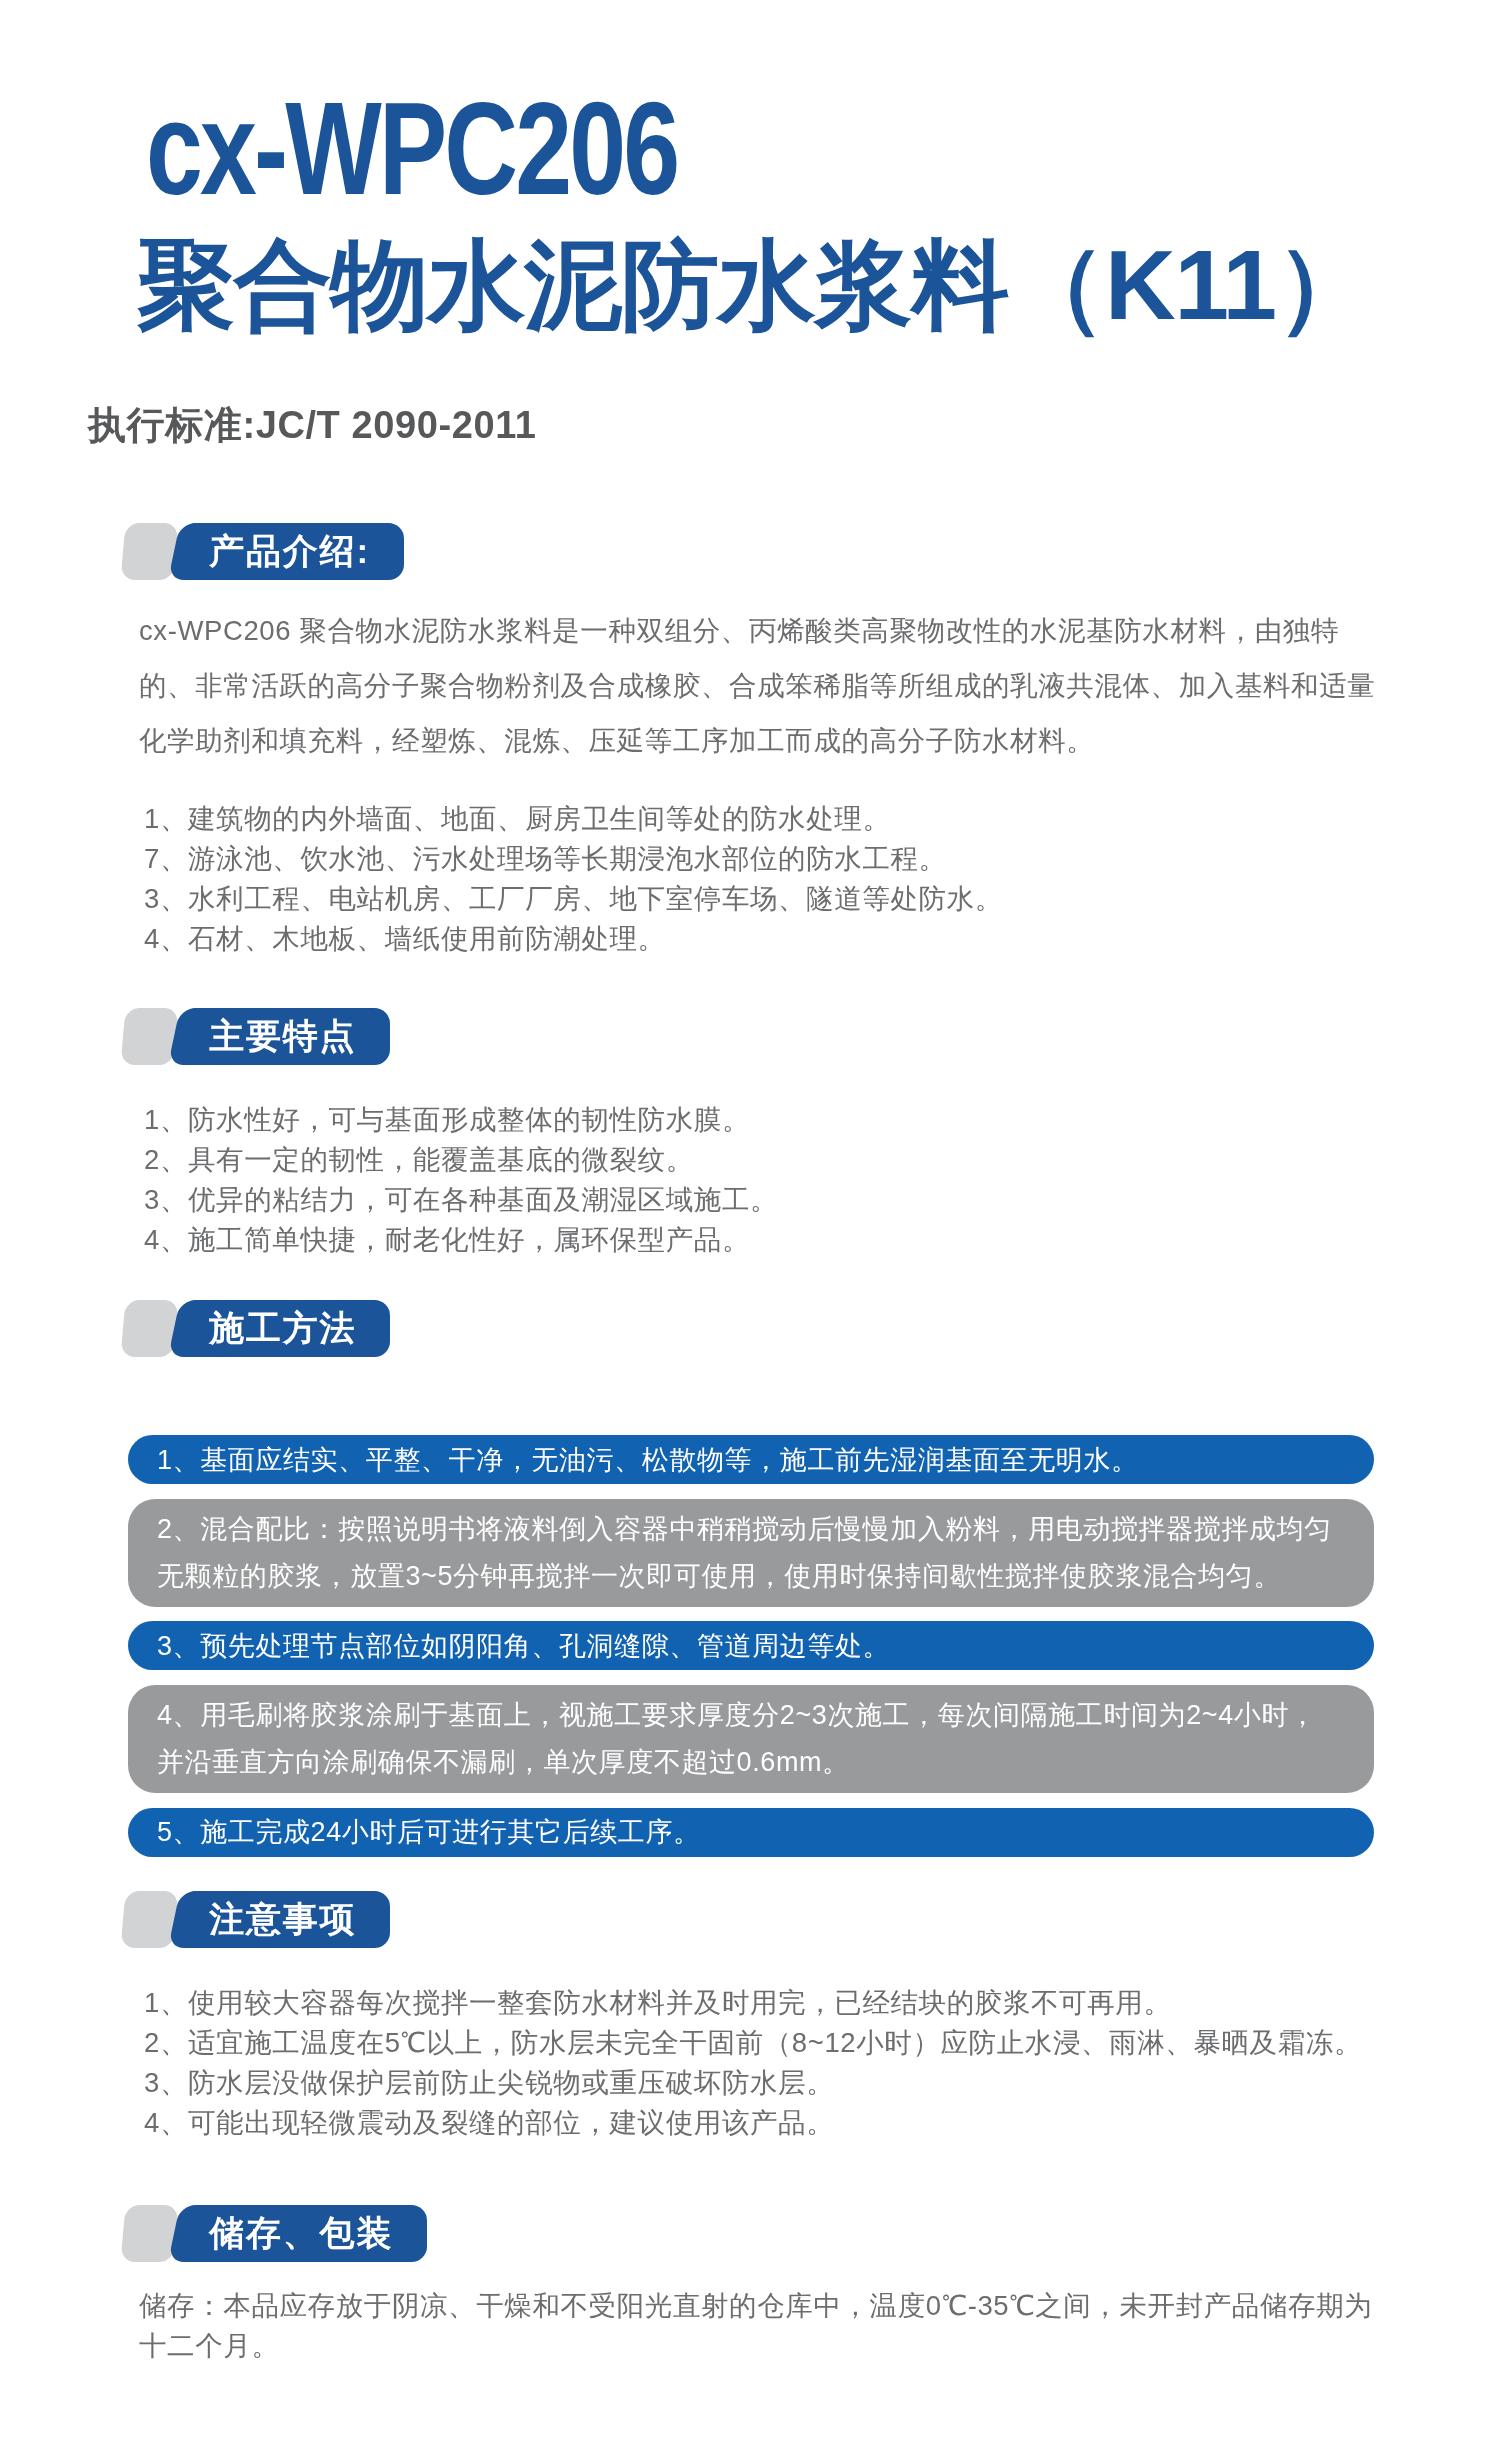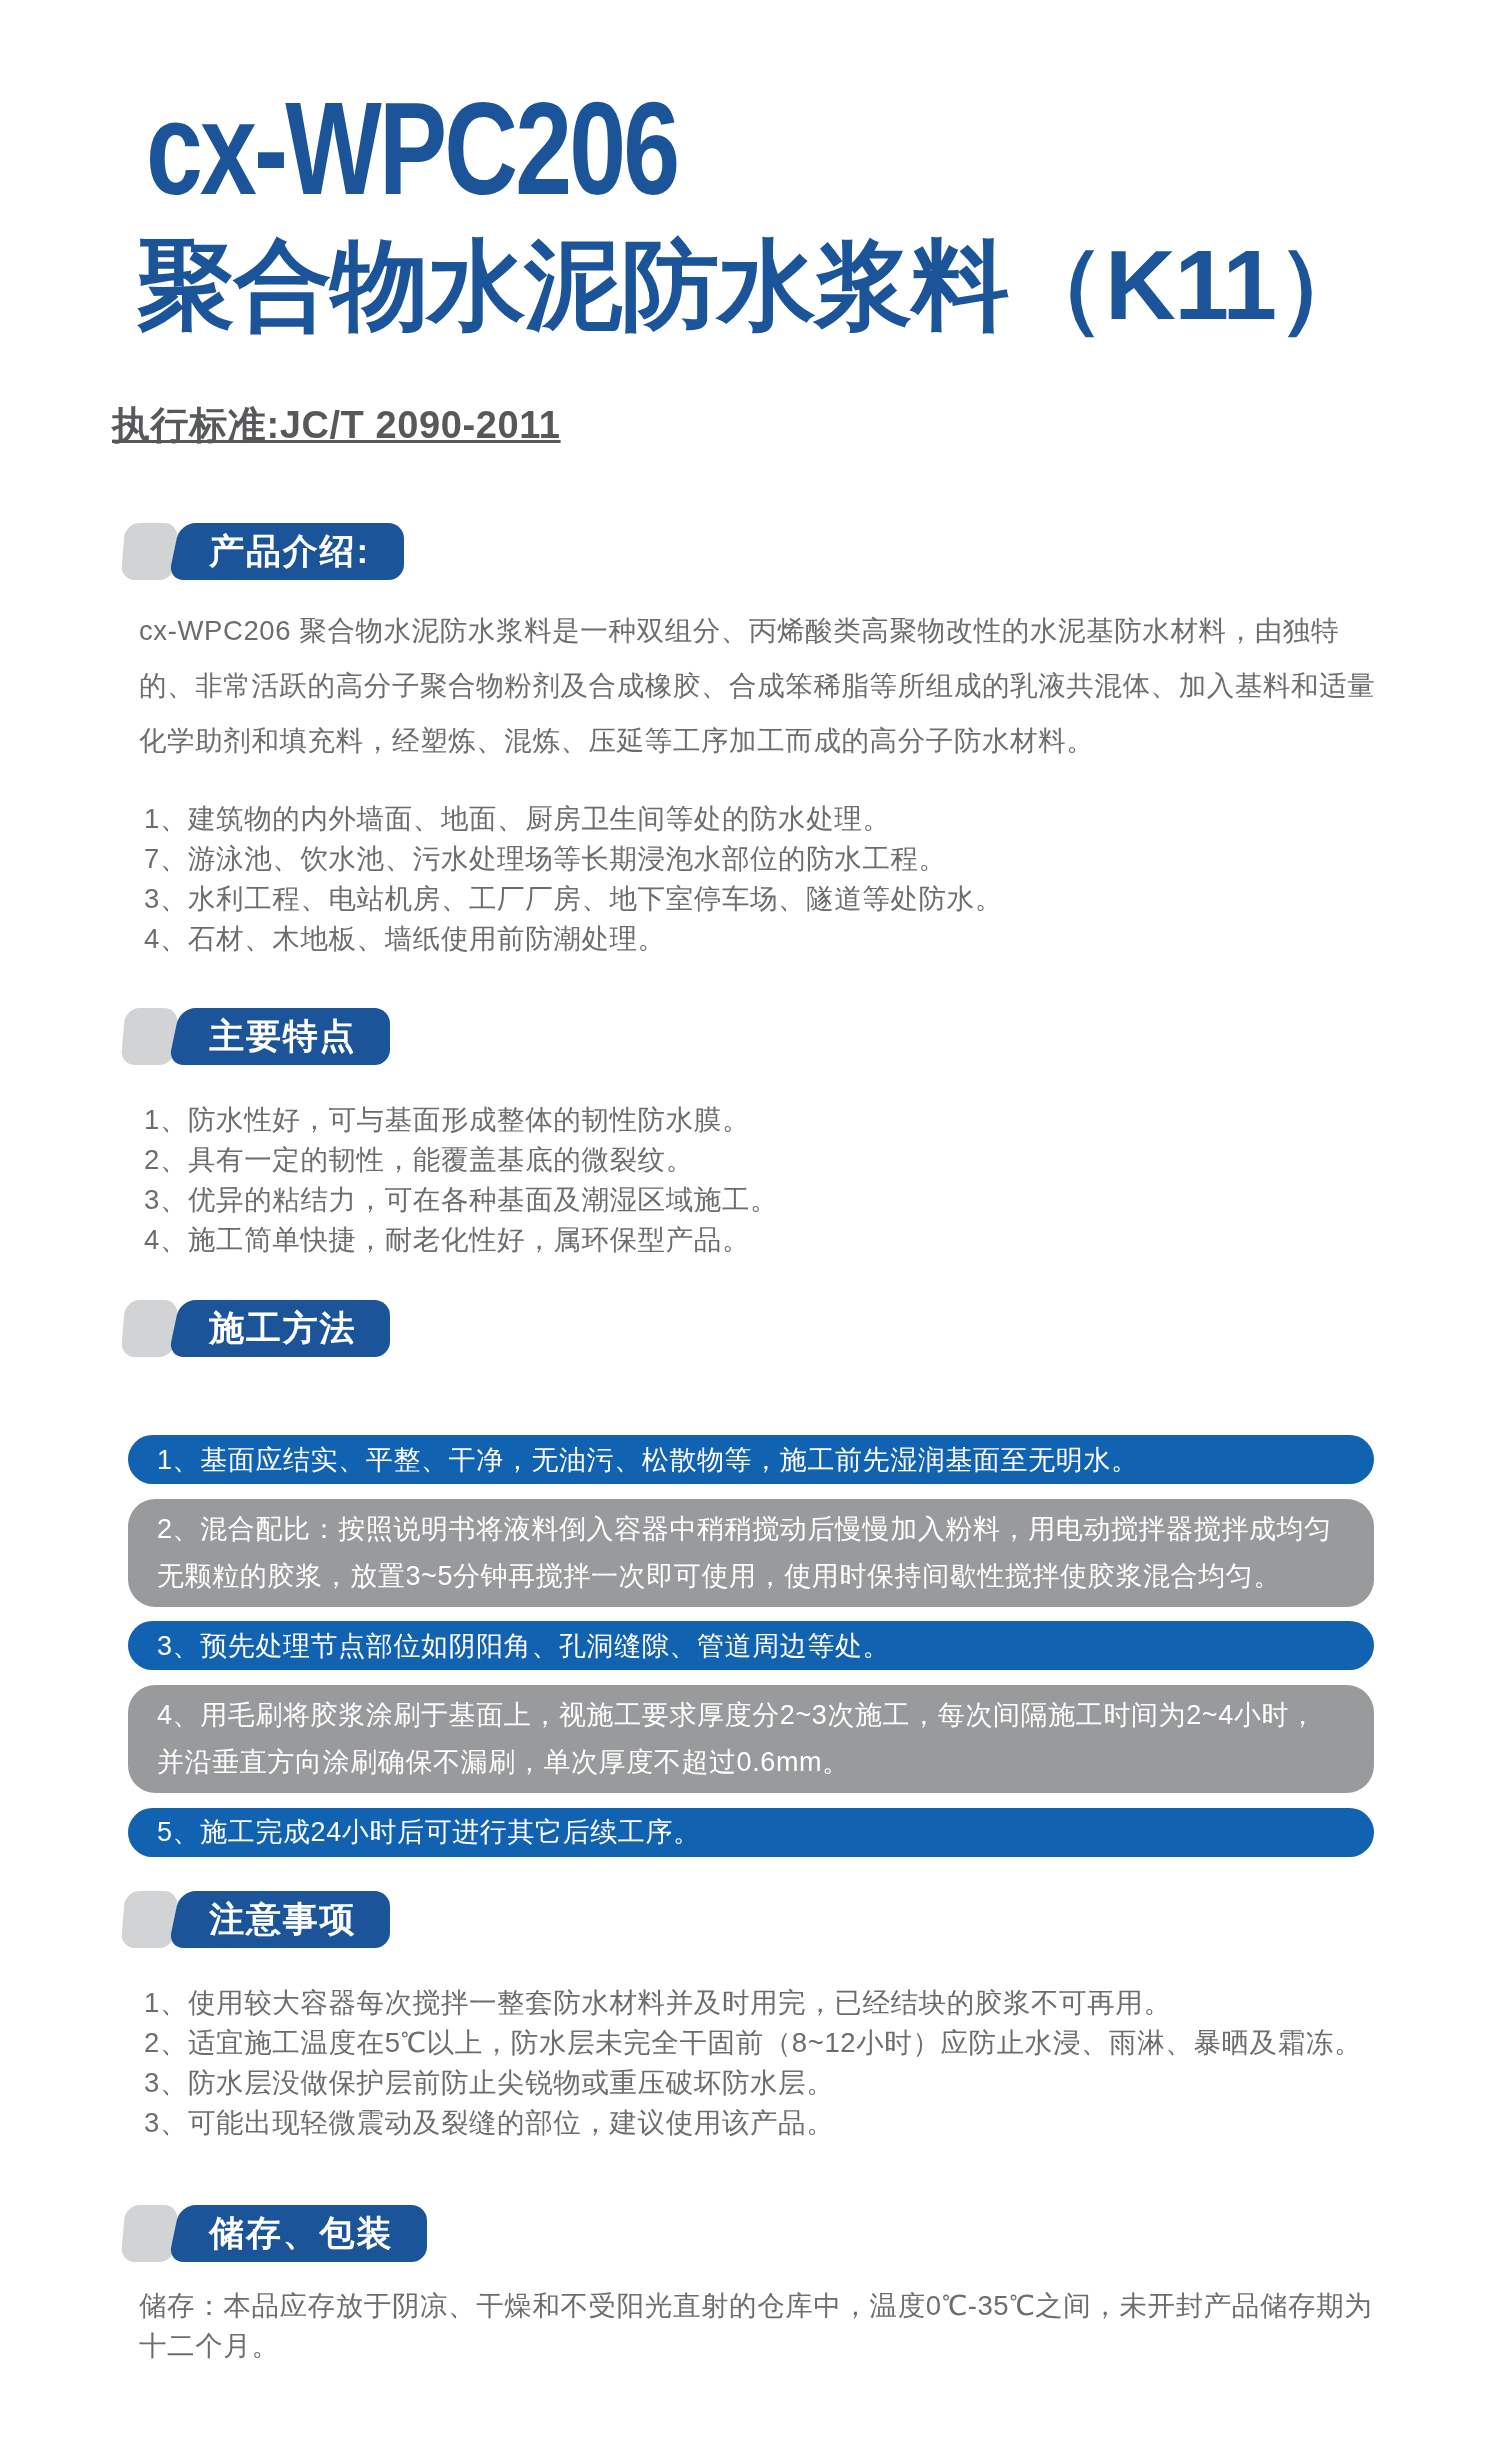--- a/index.html
+++ b/index.html
@@ -35,26 +35,25 @@
   .subtitle{
     margin:20.4px 0 0 137px;
     font-size:98px;
     line-height:1.05;
     font-weight:900;
     letter-spacing:-1.2px;
     color:var(--blue-dark);
     white-space:nowrap;
   }
   .standard{
-    margin:63px 0 0 112px;
+    margin:63px 0 0 88px;
     font-size:38px;
     font-weight:bold;
     color:var(--standard);
     letter-spacing:0.6px;
-    text-decoration:underline;
   }
   
   .sec-hdr{
     display:flex;
     align-items:center;
     margin-left:123px;
     height:57px;
   }
   .ghost{
     display:inline-block;
@@ -211,21 +210,21 @@
   <div class="sec-hdr mt-notes-hdr">
     <span class="ghost"></span>
     <span class="badge">
       <span class="badge-label">注意事项</span>
     </span>
   </div>
   <div class="list mt-notes-list">
     <p class="list-item">1、使用较大容器每次搅拌一整套防水材料并及时用完，已经结块的胶浆不可再用。</p>
     <p class="list-item">2、适宜施工温度在5℃以上，防水层未完全干固前（8~12小时）应防止水浸、雨淋、暴晒及霜冻。</p>
     <p class="list-item">3、防水层没做保护层前防止尖锐物或重压破坏防水层。</p>
-    <p class="list-item">3、可能出现轻微震动及裂缝的部位，建议使用该产品。</p>
+    <p class="list-item">4、可能出现轻微震动及裂缝的部位，建议使用该产品。</p>
   </div>
 
   <div class="sec-hdr mt-storage-hdr">
     <span class="ghost"></span>
     <span class="badge">
       <span class="badge-label">储存、包装</span>
     </span>
   </div>
   <p class="storage-par mt-storage-par">储存：本品应存放于阴凉、干燥和不受阳光直射的仓库中，温度0℃-35℃之间，未开封产品储存期为十二个月。</p>
 

